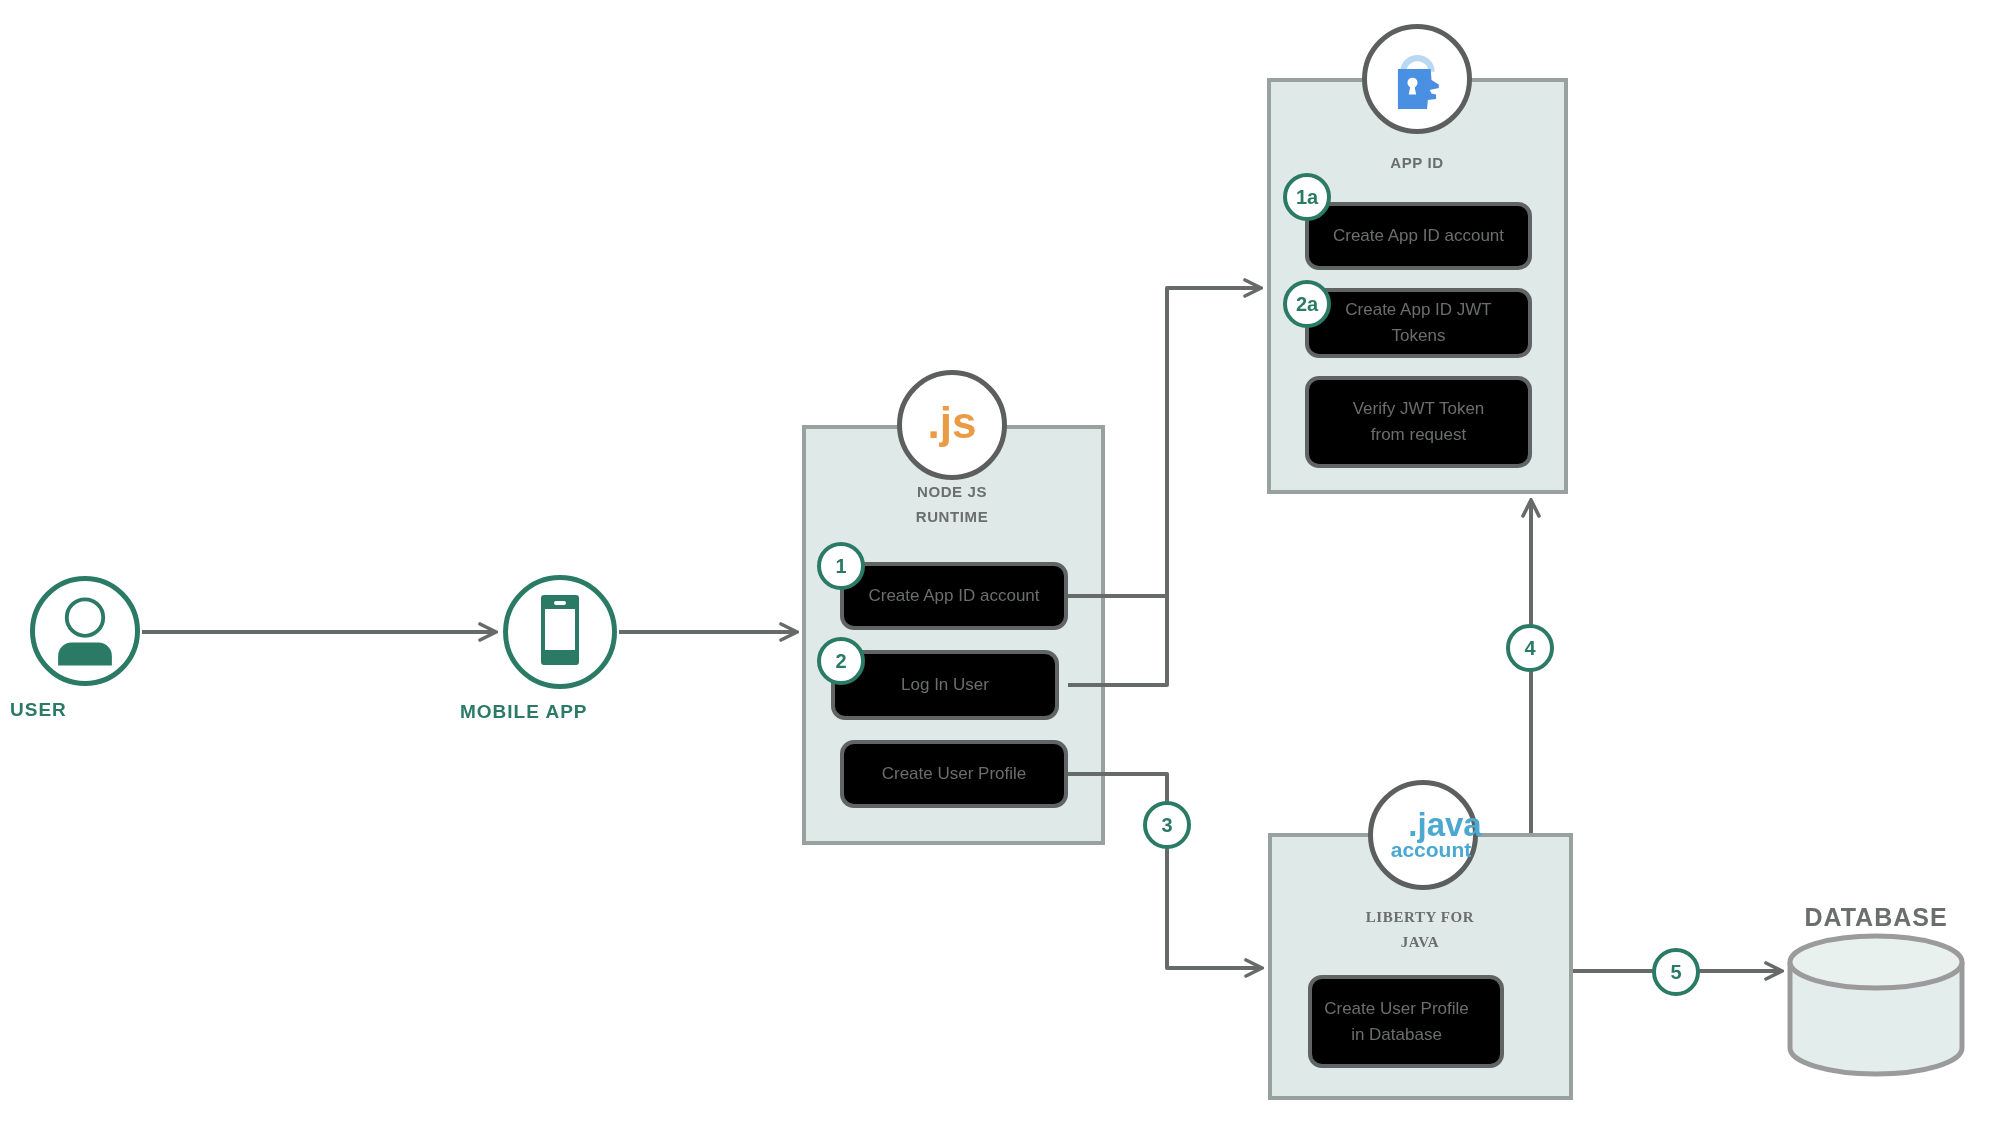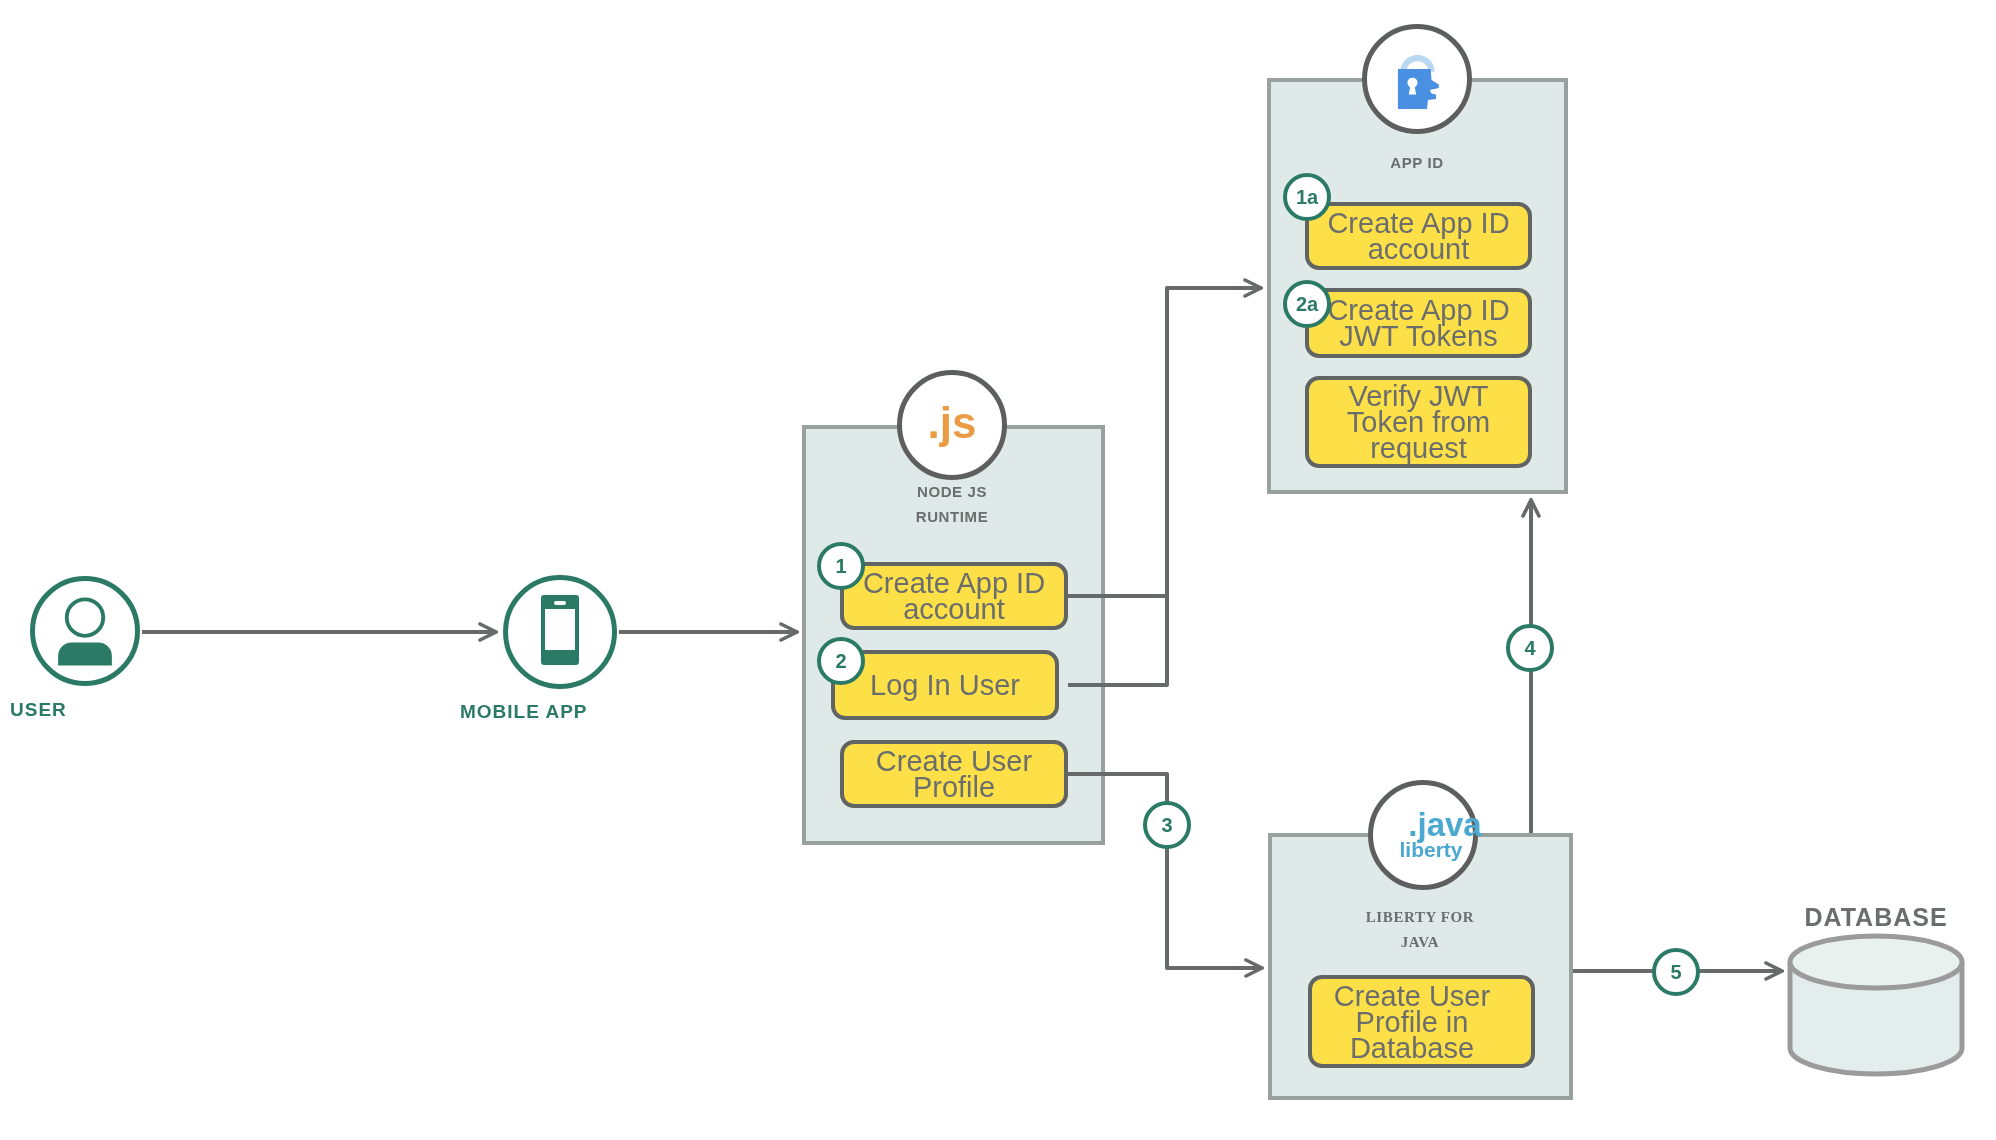--- a/index.html
+++ b/index.html
@@ -17,22 +17,22 @@
     background:#fff;border:5px solid #5d5f5e;border-radius:50%;z-index:3;
     display:flex;flex-direction:column;align-items:center;justify-content:center;
   }
   .circle-icon.green{border-color:#2b7a66;}
   
   .actor-label{z-index:3;color:#2b7a66;font-weight:bold;font-size:19px;letter-spacing:1px;text-align:left;}
   .group-label{z-index:3;color:#6a6e6c;font-weight:bold;font-size:15px;letter-spacing:.6px;text-align:center;line-height:25px;}
   .db-label{z-index:3;color:#6a6e6c;font-weight:bold;font-size:25px;letter-spacing:1px;text-align:center;}
   
   .btn{
-    z-index:3;background:#fde047;border:4px solid #606563;border-radius:14px;
-    color:#6b6e6d;font-size:29px;line-height:26px;text-align:center;
+    z-index:3;background:#000000;border:4px solid #606563;border-radius:14px;
+    color:#6b6e6d;font-size:17px;line-height:26px;text-align:center;
     display:flex;align-items:center;justify-content:center;padding:2px 14px;
   }
   .btn.tight{padding:2px 30px;}
   
   .badge{
     z-index:4;width:48px;height:48px;border-radius:50%;background:#fff;
     border:4px solid #2b7a66;color:#2b7a66;font-weight:bold;font-size:20px;
     display:flex;align-items:center;justify-content:center;
   }
   
@@ -110,27 +110,27 @@
   </div>
   <div class="abs group-label" style="left:1317px;top:150px;width:200px;">APP ID</div>
   <div class="abs btn" style="left:1305px;top:202px;width:227px;height:68px;">Create App ID account</div>
   <div class="abs btn" style="left:1305px;top:288px;width:227px;height:70px;">Create App ID JWT Tokens</div>
   <div class="abs btn tight" style="left:1305px;top:376px;width:227px;height:92px;">Verify JWT Token from request</div>
   <div class="abs badge" style="left:1283px;top:173px;">1a</div>
   <div class="abs badge" style="left:1283px;top:280px;">2a</div>
 
   <div class="abs circle-icon" style="left:1368px;top:780px;width:110px;height:110px;">
     <span class="java-logo-1">.java</span>
-    <span class="java-logo-2">liberty</span>
+    <span class="java-logo-2">account</span>
   </div>
   <div class="abs group-label" style="left:1320px;top:905px;width:200px;font-family:Liberation Serif, serif;">
     <span>LIBERTY FOR</span><br>
     <span>JAVA</span>
   </div>
-  <div class="abs btn tight" style="left:1308px;top:975px;width:227px;height:93px;padding-left:11px;">Create User Profile in Database</div>
+  <div class="abs btn tight" style="left:1308px;top:975px;width:196px;height:93px;padding-left:11px;">Create User Profile in Database</div>
 
   <div class="abs badge" style="left:1143px;top:801px;">3</div>
   <div class="abs badge" style="left:1506px;top:624px;">4</div>
   <div class="abs badge" style="left:1652px;top:948px;">5</div>
 
   <div class="abs db-label" style="left:1770px;top:903px;width:212px;">DATABASE</div>
 
 </div>
 
 </body></html>

